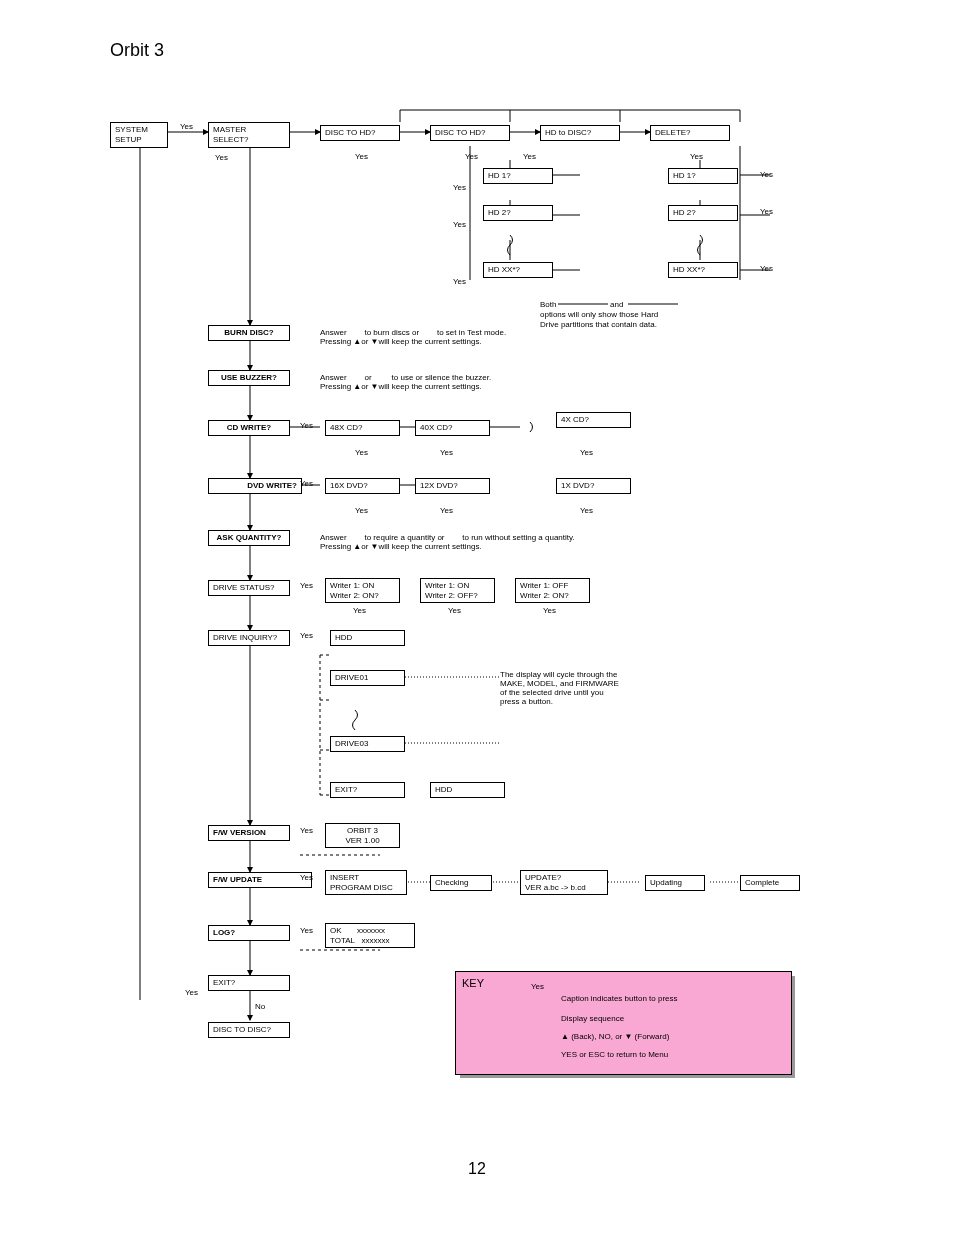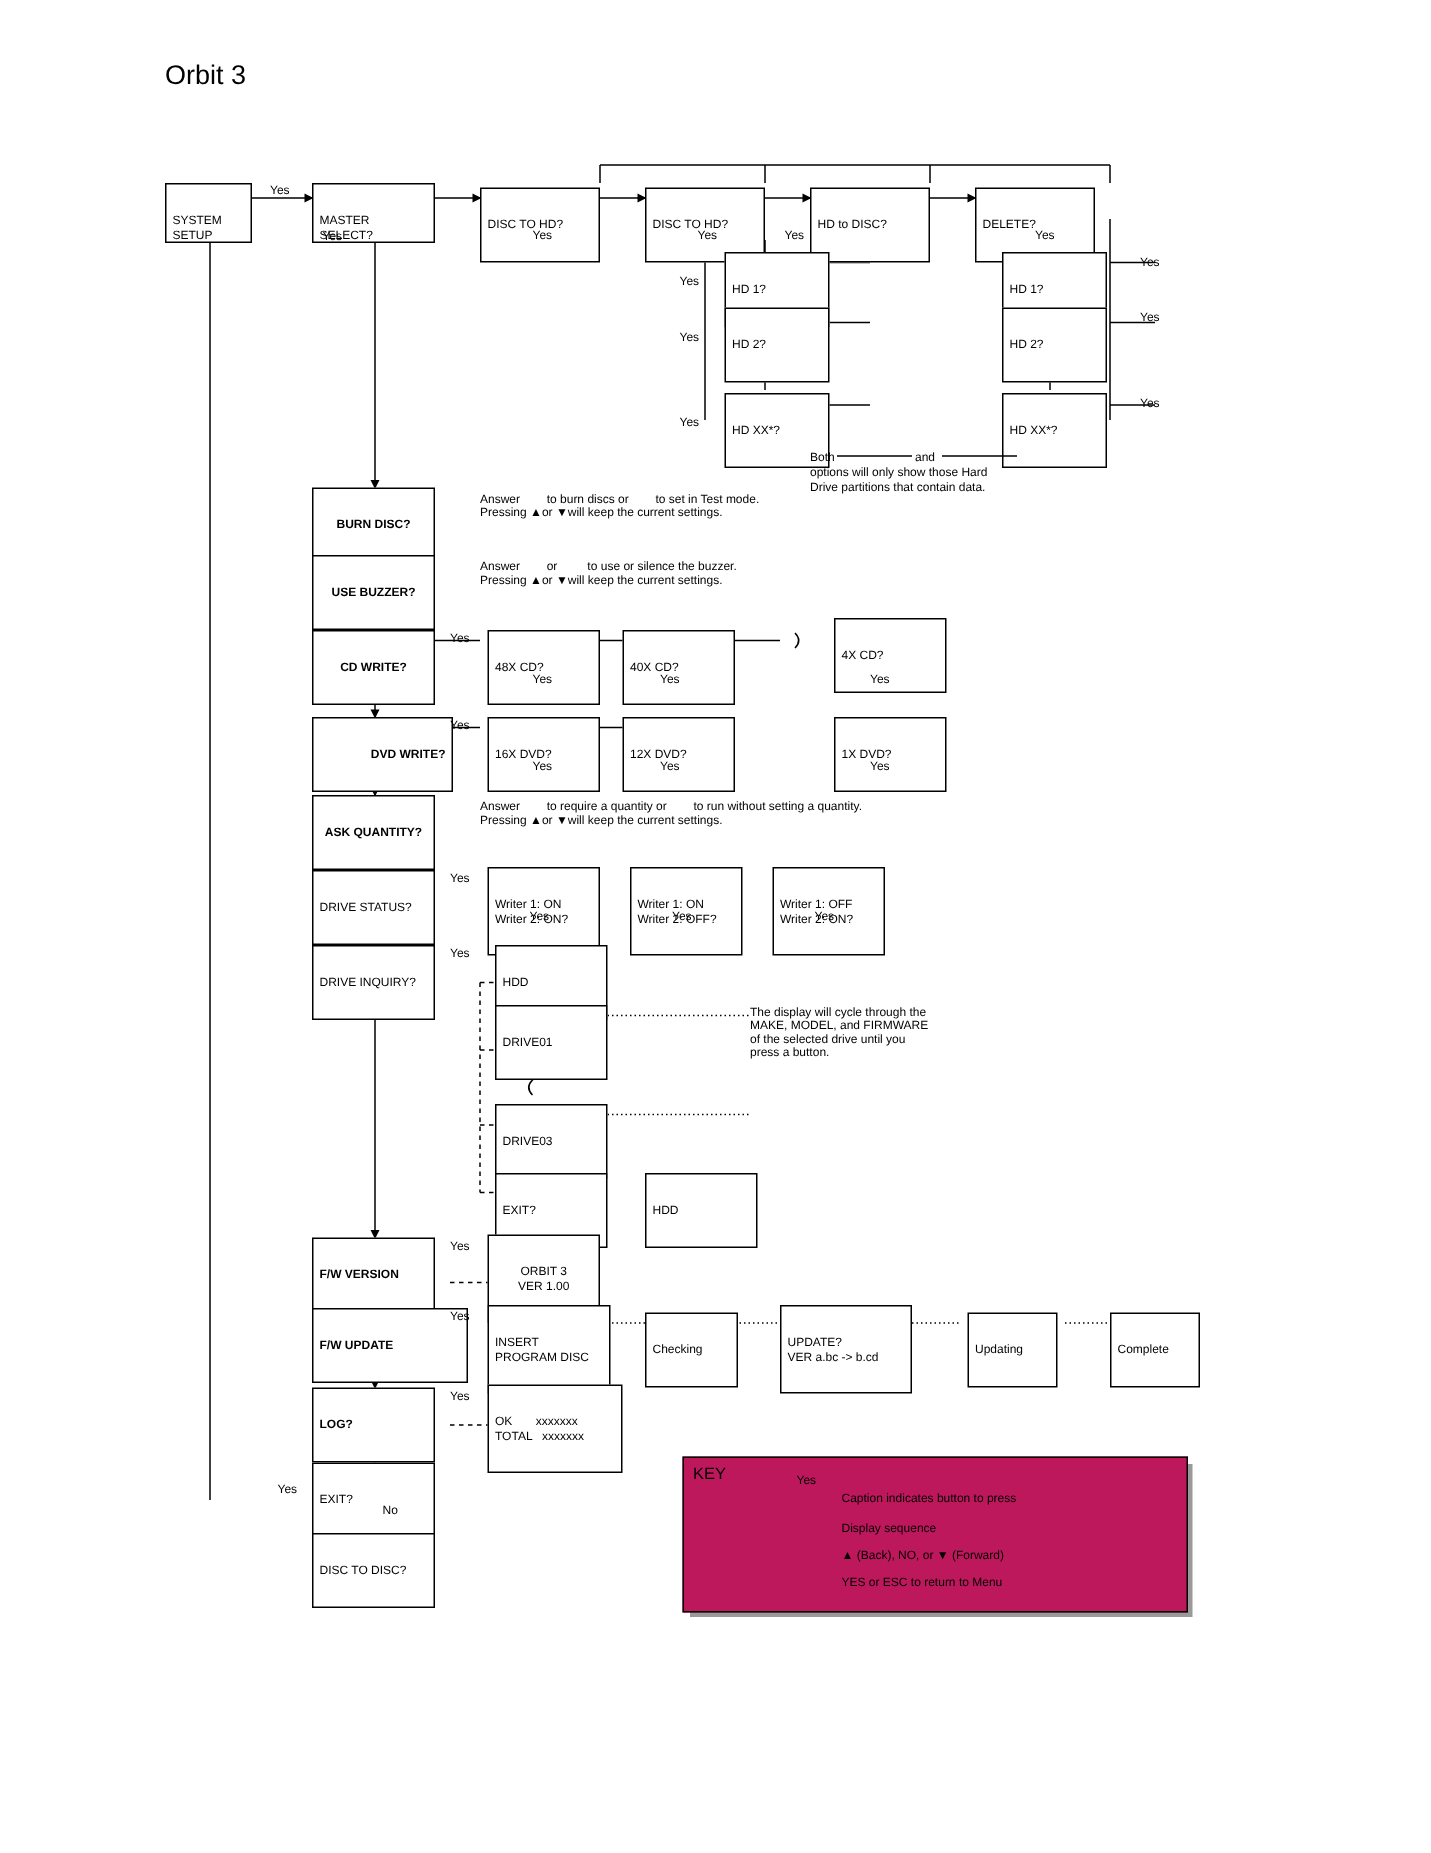--- a/index.html
+++ b/index.html
@@ -1,32 +1,33 @@
 <!DOCTYPE html>
 <html><head>
 <meta charset="utf-8">
 <style>
   html,body{margin:0;padding:0;background:#fff;font-family:Arial,Helvetica,sans-serif;color:#000}
   .page{position:relative;width:954px;height:1235px;margin:0 auto}
   .hdrL{position:absolute;left:110px;top:40px;font-size:18px}
   .hdrR{position:absolute;right:110px;top:40px;font-size:18px;letter-spacing:.5px}
   .pgnum{position:absolute;left:0;right:0;top:1160px;text-align:center;font-size:16px}
-  .box{position:absolute;border:1px solid #000;font-size:8px;line-height:1.2;padding:19px 4px;background:#fff;box-sizing:border-box}
+  .box{position:absolute;border:1px solid #000;font-size:8px;line-height:1.2;padding:2px 4px;background:#fff;box-sizing:border-box}
   .lbl{position:absolute;font-size:8px}
-  .key{position:absolute;border:1px solid #000;background:#be185d}
+  .key{position:absolute;border:1px solid #000;background:#f9a8d4}
   .kshadow{position:absolute;background:#999}
   
   .arrR{position:absolute;width:0;height:0;border-top:3px solid transparent;border-bottom:3px solid transparent;border-left:6px solid #000}
   .arrD{position:absolute;width:0;height:0;border-left:3px solid transparent;border-right:3px solid transparent;border-top:6px solid #000}
 </style>
 </head>
 <body>
 
 <div class="page">
   <div class="hdrL">Orbit 3</div>
+  <div class="pgnum">12</div>
 
   <svg width="954" height="1235" style="position:absolute;left:0;top:0">
     <g stroke="#000" stroke-width="1" fill="none">
 
       <line x1="400" y1="110" x2="740" y2="110"></line>
       <line x1="400" y1="110" x2="400" y2="122"></line>
         <line x1="510" y1="110" x2="510" y2="122"></line>
       <line x1="620" y1="110" x2="620" y2="122"></line>
         <line x1="740" y1="110" x2="740" y2="122"></line>
 

